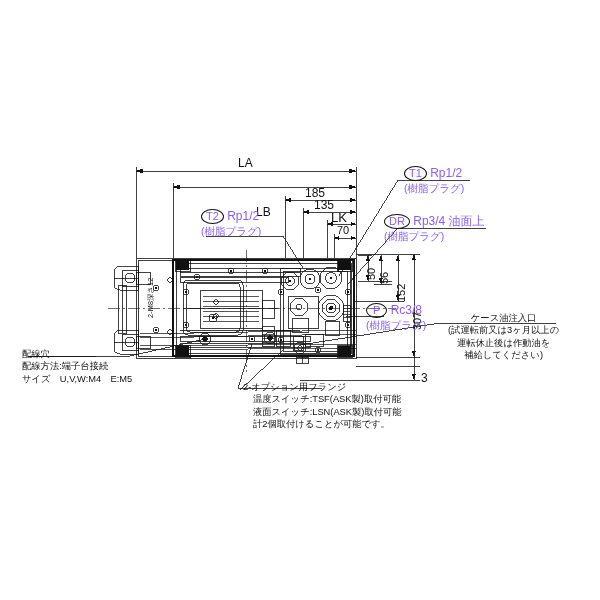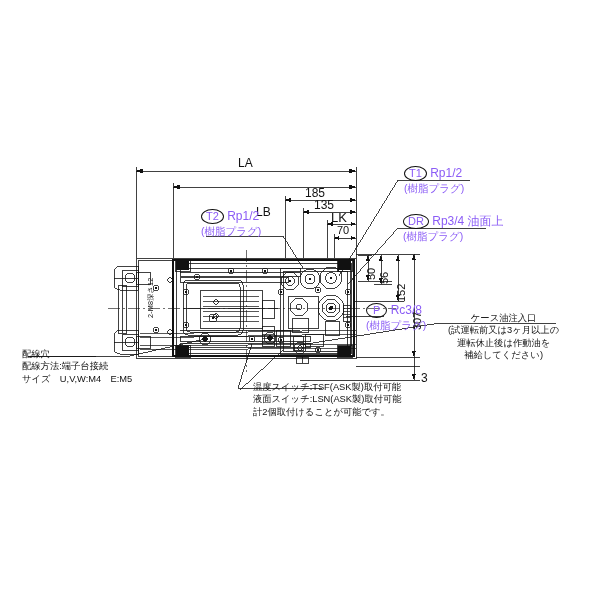--- a/index.html
+++ b/index.html
@@ -276,21 +276,21 @@
   <div class="vdim" style="left:146px;top:318px;font-size:7.2px;letter-spacing:0.2px;">2-M8深さ12</div>
 
   <div class="lbl" style="left:404px;top:166px;">
     <div class="tagrow">
       <span class="tagbox">T1</span>
       <span>Rp1/2</span>
     </div>
     <div class="tagsub" style="margin-top:1px;">(樹脂プラグ)</div>
   </div>
 
-  <div class="lbl" style="left:403px;top:214px;">
+  <div class="lbl" style="left:384px;top:214px;">
     <div class="tagrow">
       <span class="tagbox">DR</span>
       <span>Rp3/4 油面上</span>
     </div>
     <div class="tagsub" style="margin-top:1px;">(樹脂プラグ)</div>
   </div>
 
   <div class="lbl" style="left:201px;top:209px;">
     <div class="tagrow">
       <span class="tagbox">T2</span>
@@ -314,18 +314,19 @@
     <div>補給してください)</div>
   </div>
 
   <div class="note" style="left:22px;top:348px;">
     <div>配線穴</div>
     <div>配線方法:端子台接続</div>
     <div>サイズ　U,V,W:M4　E:M5</div>
   </div>
 
   <div class="note" style="left:243px;top:381px;">
+    <div>2-オプション用フランジ</div>
     <div style="padding-left:10px;">温度スイッチ:TSF(ASK製)取付可能</div>
     <div style="padding-left:10px;">液面スイッチ:LSN(ASK製)取付可能</div>
     <div style="padding-left:10px;">計2個取付けることが可能です。</div>
   </div>
 
 </div>
 
 </body></html>

